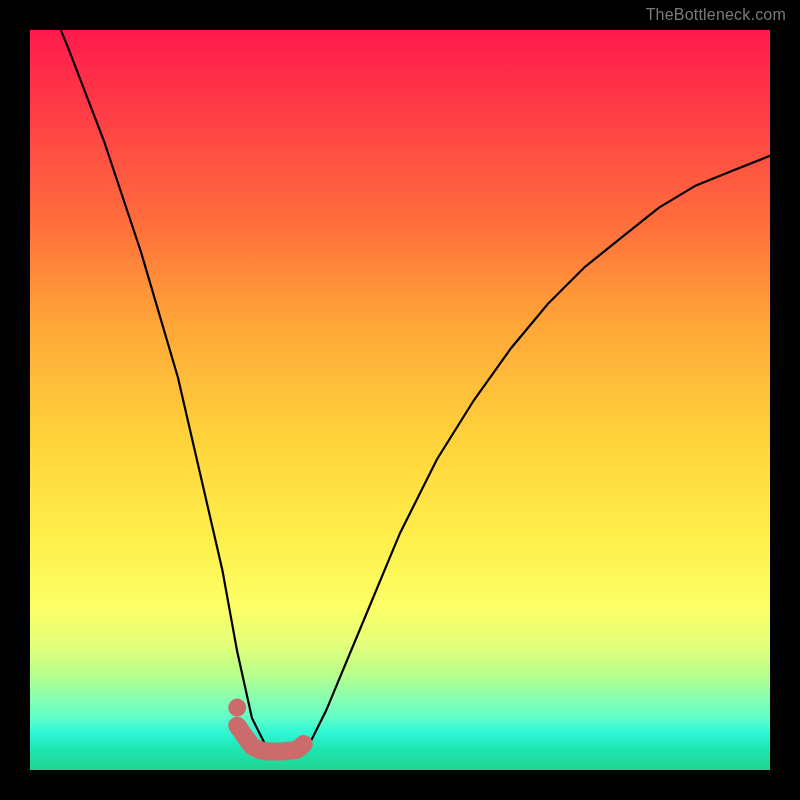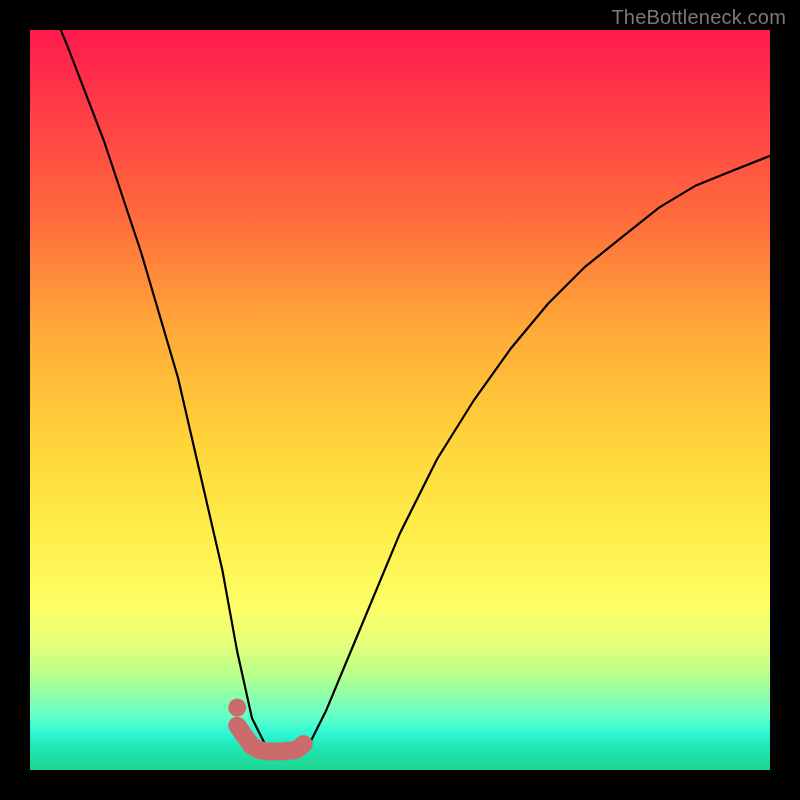--- a/index.html
+++ b/index.html
@@ -39,21 +39,21 @@
       #5effc9 93%,
       #2ef7d6 95%,
       #1fe6b4 97%,
       #1fd590 100%);
   }
   .watermark {
     position: absolute;
     top: 6px;
     right: 14px;
     color: #7a7a7a;
-    font-size: 20px;
+    font-size: 16px;
     font-weight: 500;
     letter-spacing: 0.2px;
     user-select: none;
   }
   svg.curve {
     position: absolute;
     left: 0;
     top: 0;
     width: 740px;
     height: 740px;

